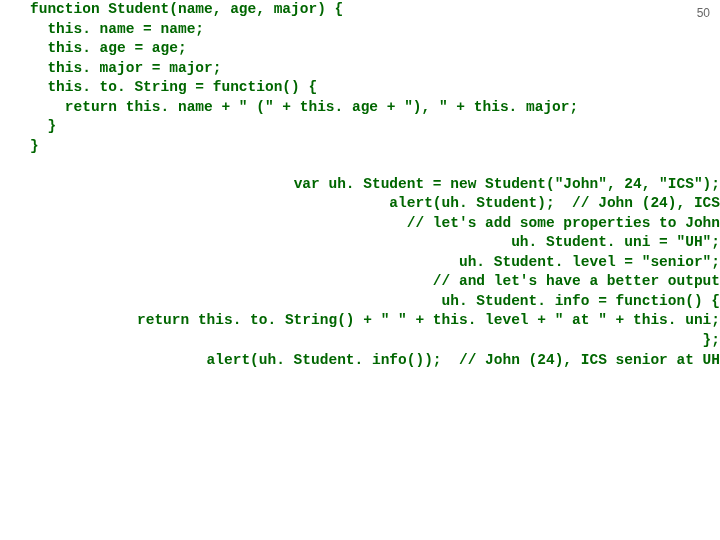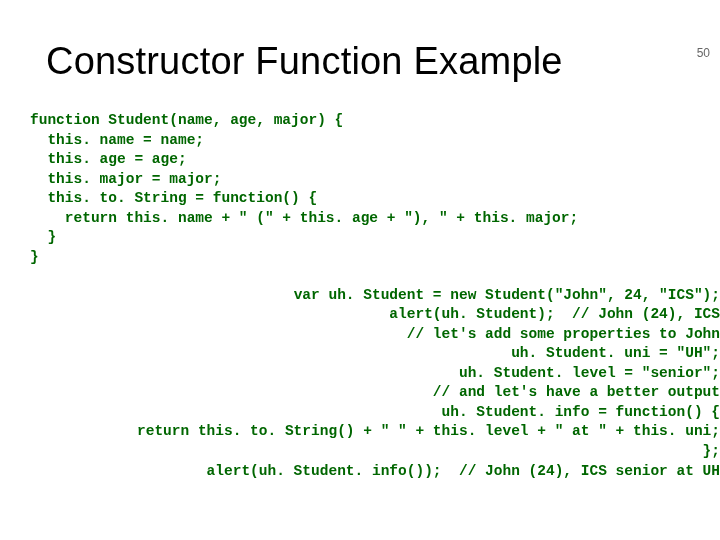--- a/index.html
+++ b/index.html
@@ -43,21 +43,20 @@
   .code-block + .code-block {
     margin-top: 18px;
     text-align: right;
   }
 </style>
 </head>
 <body>
 
 <div class="slide">
   <div class="page-number">50</div>
-  <h1 class="title">Constructor Function Example</h1>
   <div class="code-block">function Student(name, age, major) {
   this. name = name;
   this. age = age;
   this. major = major;
   this. to. String = function() {
     return this. name + " (" + this. age + "), " + this. major;
   }
 }</div>
   <div class="code-block">var uh. Student = new Student("John", 24, "ICS");
 alert(uh. Student);  // John (24), ICS

